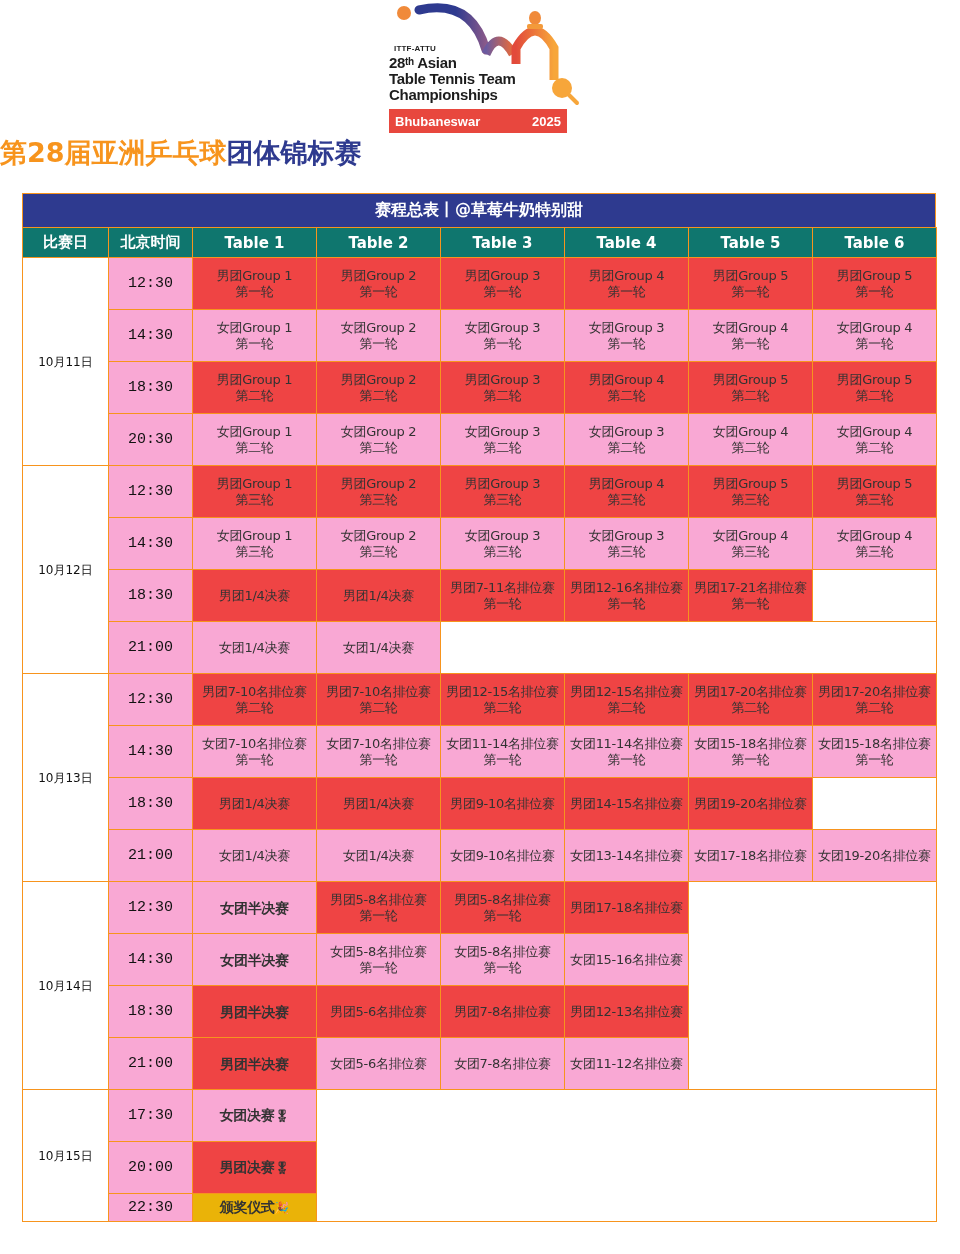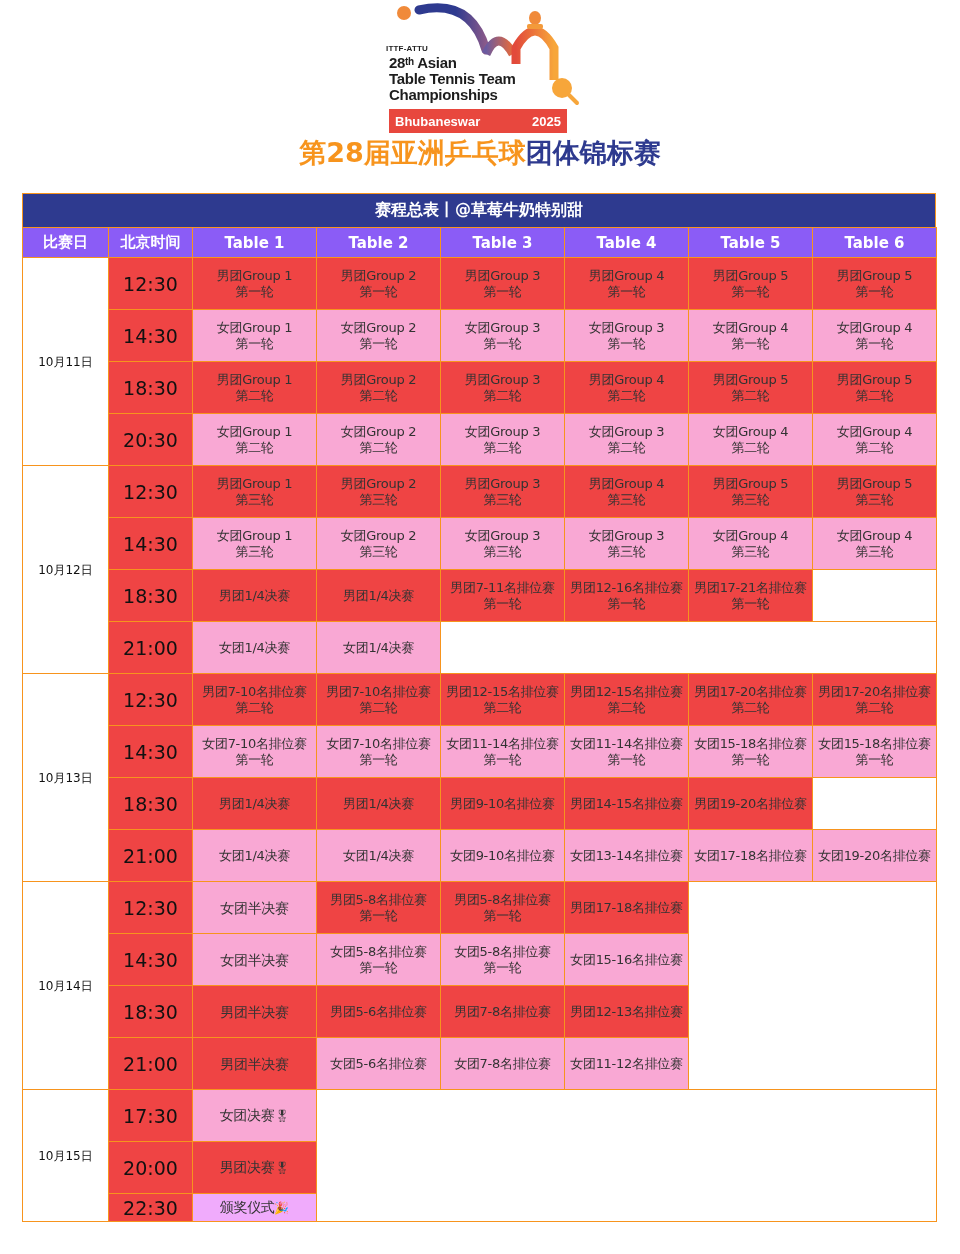--- a/index.html
+++ b/index.html
@@ -1,44 +1,44 @@
 <!DOCTYPE html>
 <html><head>
 <meta charset="utf-8">
 <style>
   html, body { margin:0; padding:0; background:#ffffff; }
   body { width:960px; height:1254px; position:relative; font-family:"DejaVu Sans", "Liberation Sans", sans-serif; overflow:hidden; }
 
   
   .logo { position:absolute; left:386px; top:0; width:200px; height:130px; }
   .logo svg { position:absolute; left:0; top:0; }
-  .logo-small { position:absolute; left:0; top:44px; font:bold 8px "Liberation Sans", sans-serif; color:#222; letter-spacing:0.2px; }
+  .logo-small { position:absolute; left:8px; top:44px; font:bold 8px "Liberation Sans", sans-serif; color:#222; letter-spacing:0.2px; }
   .logo-line { position:absolute; left:3px; font:bold 15px "Liberation Sans", sans-serif; color:#1d1d1d; letter-spacing:-0.3px; line-height:16px; white-space:nowrap; }
   .logo-line sup { font-size:10px; vertical-align:top; position:relative; top:-1px; }
   .logo-band { position:absolute; left:3px; top:109px; width:178px; height:19px; background:#e8473e; color:#fff; font:bold 13px "Liberation Sans", sans-serif; display:flex; justify-content:space-between; align-items:center; padding:12px 6px; box-sizing:border-box; }
 
   
-  .title { position:absolute; left:0; width:960px; top:135px; text-align:center; font:bold 27px "DejaVu Sans", sans-serif; letter-spacing:0px; white-space:nowrap; }
+  .title { position:absolute; left:0; width:960px; top:135px; text-align:left; font:bold 27px "DejaVu Sans", sans-serif; letter-spacing:0px; white-space:nowrap; }
   .title .t-orange { color:#f7941d; }
   .title .t-blue { color:#2e3a8f; }
 
   
   .sched { position:absolute; left:22px; top:177px; width:914px; }
   .banner { height:34px; background:#2e3a8f; color:#fff; font:bold 16px "DejaVu Sans", sans-serif; display:flex; align-items:center; justify-content:center; border:1px solid #f7941d; border-bottom:none; box-sizing:border-box;margin-top:16px; }
   table { border-collapse:collapse; table-layout:fixed; width:914px; }
   td, th { border:1.5px solid #f7941d; text-align:center; vertical-align:middle; padding:0; color:#333; }
-  th { background:#8b5cf6; color:#fff; font:bold 15px "DejaVu Sans", sans-serif; height:29px;margin-left:29px; }
+  th { background:#0f766e; color:#fff; font:bold 15px "DejaVu Sans", sans-serif; height:29px;margin-left:29px; }
   td { height:51px; font:13px "DejaVu Sans", sans-serif; line-height:16px; }
   td.date { background:#fff; font-size:12px; color:#111; }
-  td.time { background:#ef4444; font-size:19px; color:#111; }
+  td.time { background:#f9a8d4; font-size:15px; color:#111;font-family:Liberation Mono, monospace; }
   td.m { background:#ef4444; }
   td.w { background:#f9a8d4; }
   td.e { background:#fff; }
-  td.b { font-weight:normal; font-size:14px; }
-  td.cer { background:#f0abfc;margin-left:24px; }
+  td.b { font-weight:bold; font-size:14px; }
+  td.cer { background:#eab308;margin-left:24px; }
   tr.short td { height:27px; }
   .cell-l1, .cell-l2 { display:block; white-space:nowrap; font-size:13px; letter-spacing:-0.3px; }
   .emoji { font-size:12px; }
 </style>
 </head>
 <body>
 
 <div class="logo">
   <svg width="200" height="110" viewBox="0 0 200 110">
     <defs>

